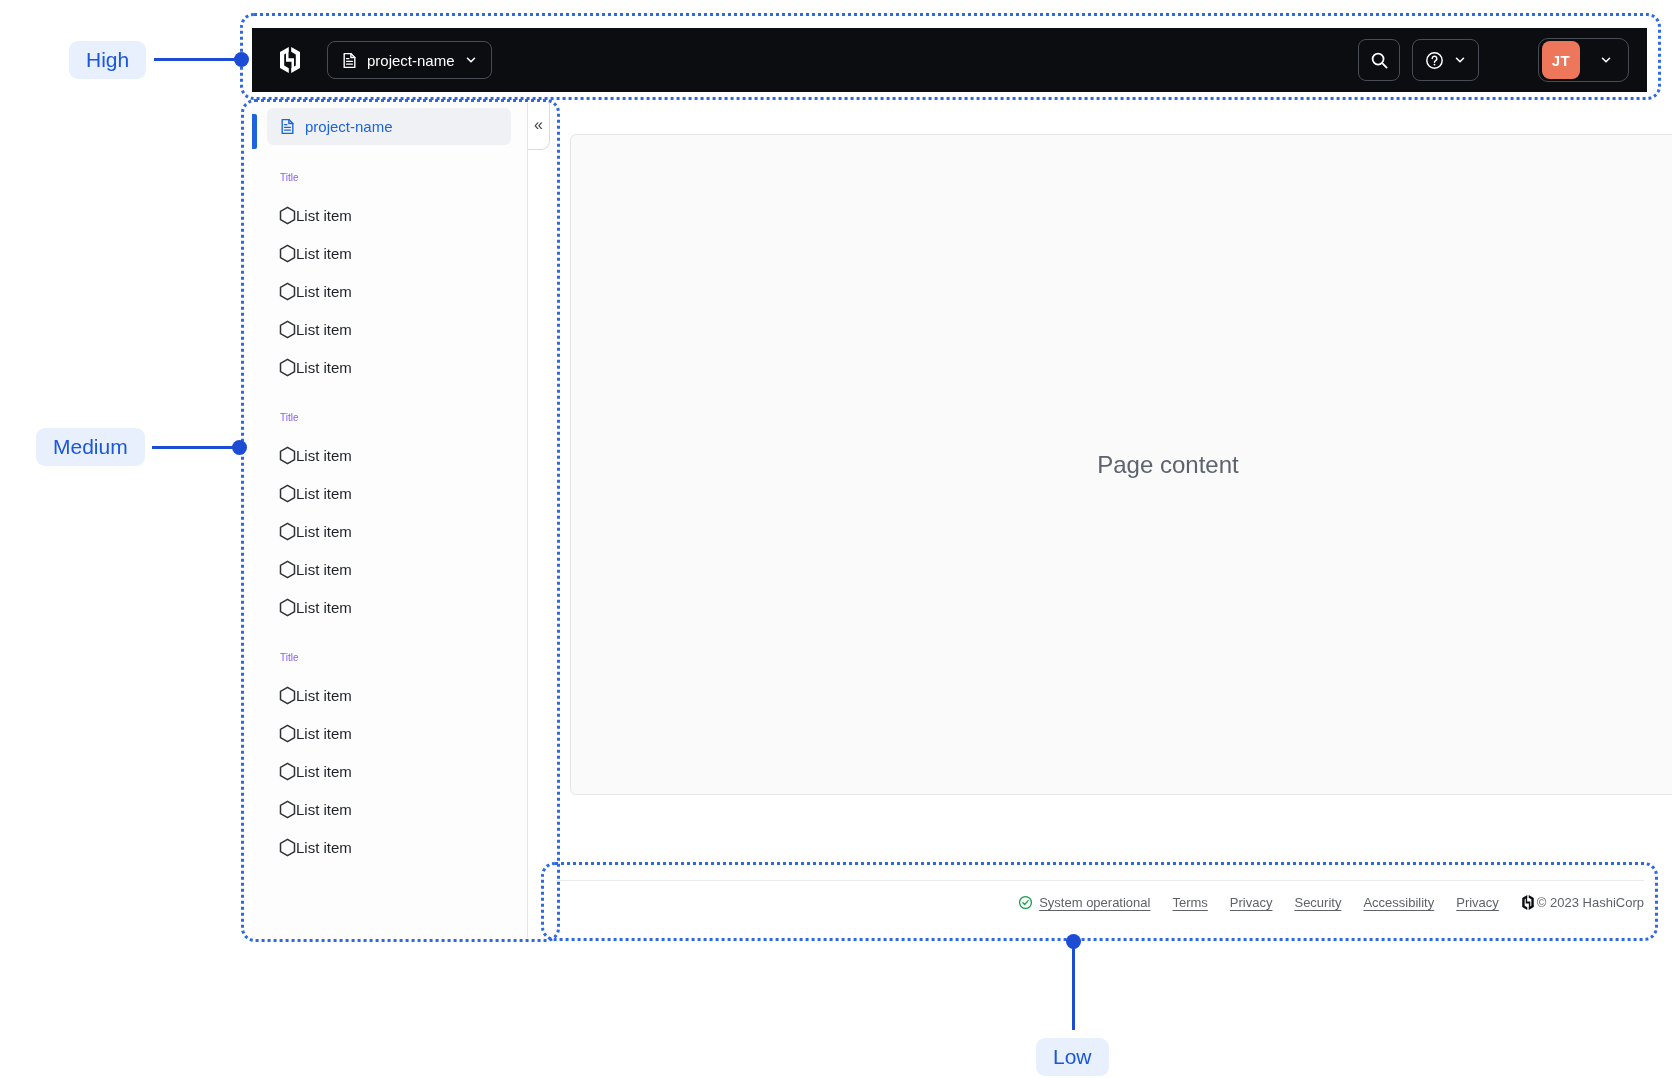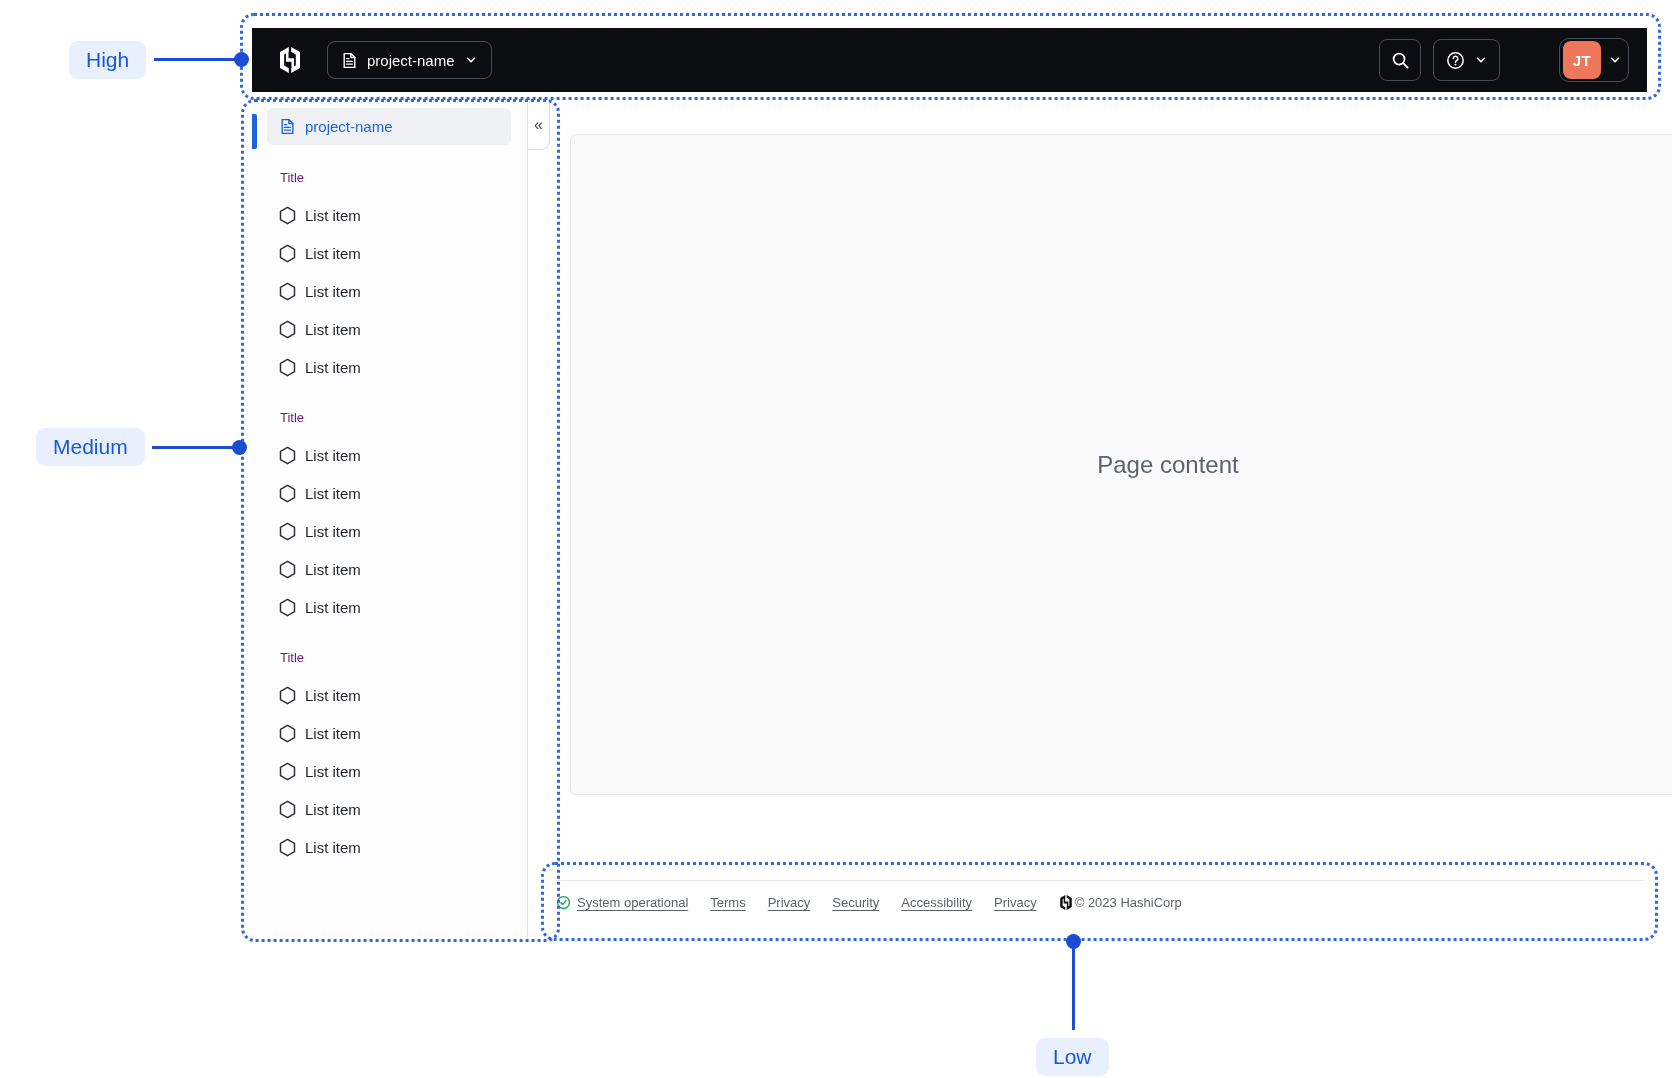--- a/index.html
+++ b/index.html
@@ -30,51 +30,51 @@
   .navbar{position:absolute;left:252px;top:28px;width:1395px;height:64px;background:#0c0d11;
     display:flex;align-items:center;padding:0 18px 0 26px;box-sizing:border-box;}
   .hc-logo{flex:0 0 auto;margin-right:25px;display:flex;align-items:center;cursor:pointer;}
   .nav-btn{display:flex;align-items:center;border:1px solid #484c55;border-radius:8px;
     background:transparent;color:#ffffff;cursor:pointer;box-sizing:border-box;}
   .project-switcher{height:38px;padding:0 13px;gap:9px;font-size:15px;}
   .project-switcher .label{white-space:nowrap;}
   .nav-right{margin-left:auto;display:flex;align-items:center;gap:12px;}
   .icon-btn{width:42px;height:42px;justify-content:center;}
   .help-btn{height:42px;padding:0 11px;gap:8px;justify-content:center;}
-  .user-btn{height:44px;padding:0 6px 0 3px;gap:7px;border-radius:10px;margin-left:47px;}
+  .user-btn{height:44px;padding:0 15px 0 3px;gap:19px;border-radius:10px;margin-left:47px;}
   .avatar{width:38px;height:38px;border-radius:8px;background:#ee765b;color:#ffffff;
     display:flex;align-items:center;justify-content:center;font-size:15px;font-weight:700;letter-spacing:.5px;}
 
   
   .sidebar{position:absolute;left:252px;top:103px;width:276px;height:835px;background:#fdfdfe;
     border-right:1px solid #e2e4e8;box-sizing:border-box;}
   .active-bar{position:absolute;left:0;top:6px;width:5px;height:35px;background:#1c63dc;border-radius:0 2px 2px 0;}
   .side-header{position:relative;}
   .header-pill{margin:5px 16px 0 15px;height:37px;border-radius:6px;background:#f0f1f4;
     display:flex;align-items:center;gap:9px;padding:0 12px;color:#1c63dc;font-size:15px;font-weight:500;cursor:pointer;}
   .collapse-tab{position:absolute;left:528px;top:103px;width:22px;height:47px;background:#ffffff;
     border-right:1px solid #d9dbe0;border-bottom:1px solid #d9dbe0;border-bottom-right-radius:9px;
     display:flex;align-items:center;justify-content:center;box-sizing:border-box;cursor:pointer;}
   .collapse-glyph{font-size:16px;color:#3f434a;line-height:1;margin-top:-2px;}
   .nav-groups{margin-top:23px;padding:0 16px 0 27px;}
   .nav-group + .nav-group{margin-top:30px;}
-  .nav-title{height:20px;line-height:20px;margin:0 0 16px 1px;font-size:13px;font-weight:500;color:#701a75;}
-  .nav-item{display:flex;align-items:center;gap:9px;height:22px;margin-bottom:16px;cursor:pointer;}
+  .nav-title{height:20px;line-height:20px;margin:0 0 16px 1px;font-size:10px;font-weight:500;color:#8b5cf6;}
+  .nav-item{display:flex;align-items:center;height:22px;margin-bottom:16px;cursor:pointer;}
   .nav-item-label{font-size:15px;color:#1e2126;}
   .hex-icon{flex:0 0 auto;}
 
   
   .content-box{position:absolute;left:570px;top:134px;width:1196px;height:661px;background:#fafafa;
     border:1px solid #e4e6e9;border-radius:6px;box-sizing:border-box;
     display:flex;align-items:center;justify-content:center;}
   .content-placeholder{font-size:24px;color:#5d636d;}
 
   
   .footer{position:absolute;left:556px;top:880px;width:1088px;height:58px;border-top:1px solid #e8eaec;box-sizing:border-box;}
-  .footer-row{margin-top:14px;display:flex;align-items:center;justify-content:flex-start;gap:22px;
+  .footer-row{margin-top:14px;display:flex;align-items:center;justify-content:flex-end;gap:22px;
     font-size:13px;color:#5f6368;}
   .footer-link{color:#5f6368;text-decoration:underline;text-underline-offset:3px;cursor:pointer;white-space:nowrap;}
   .status-link{display:flex;align-items:center;gap:6px;cursor:pointer;}
   .brand{display:flex;align-items:center;gap:2px;white-space:nowrap;}
 </style>
 </head>
 <body>
 
 <div class="canvas">
 

